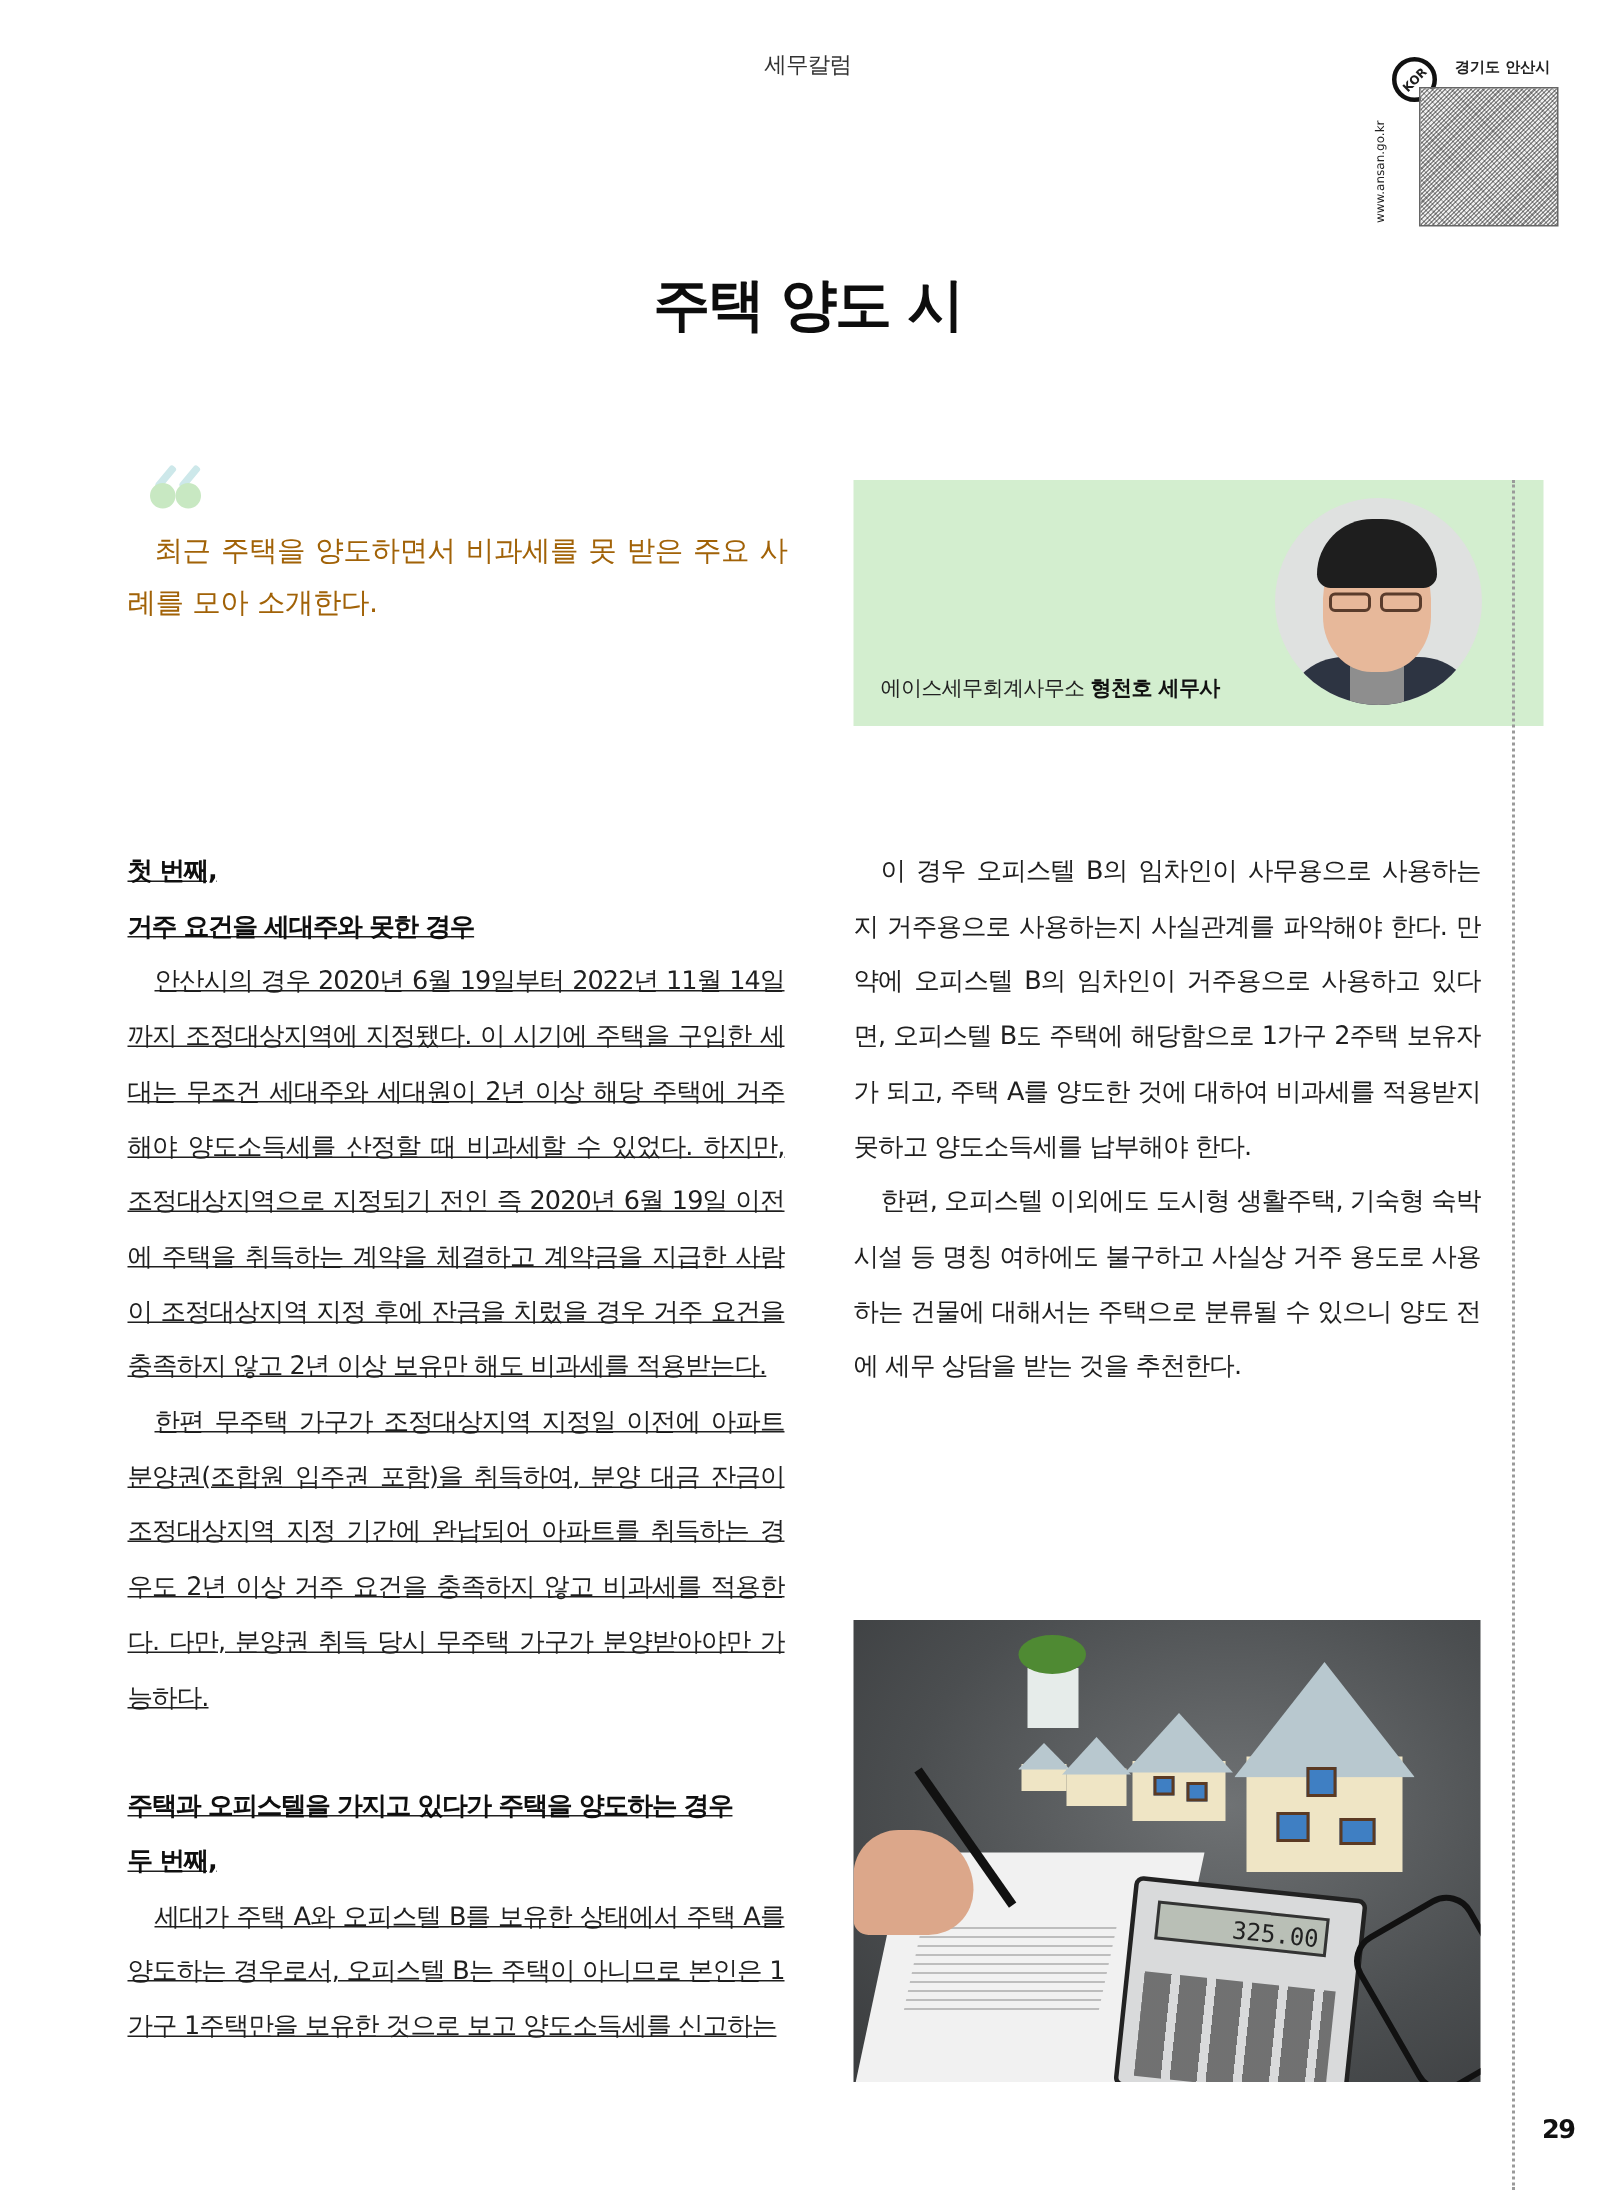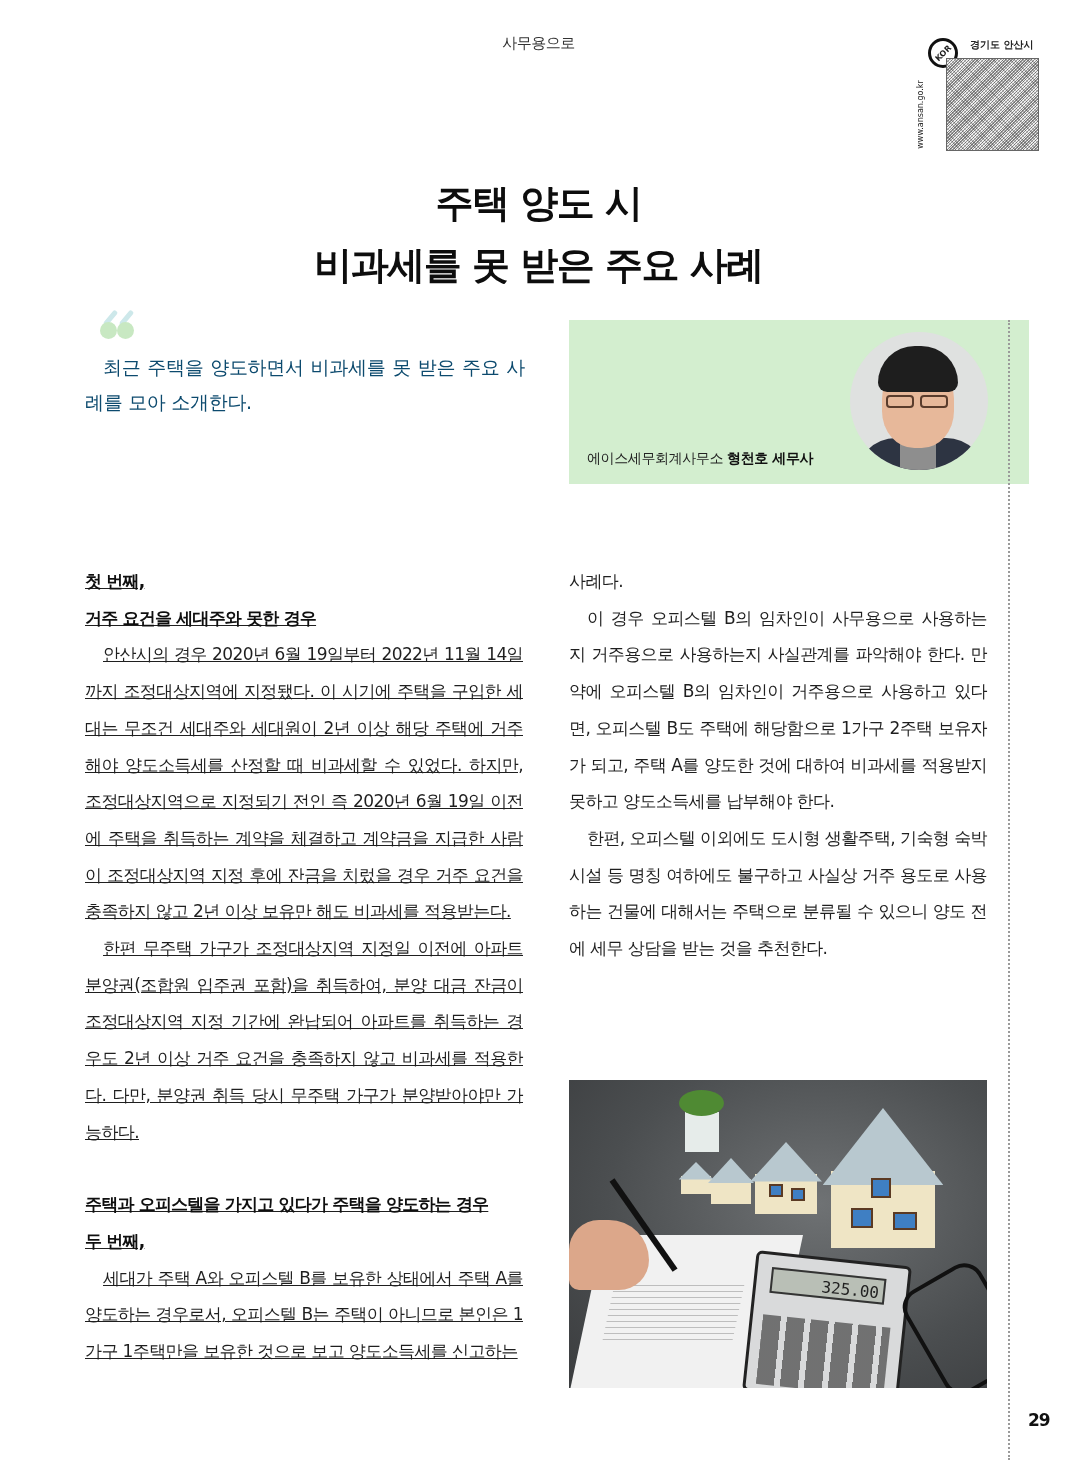--- a/index.html
+++ b/index.html
@@ -23,21 +23,21 @@
              background-blend-mode: multiply; }
 
   .title { position: absolute; top: 172px; left: 0; width: 1077px; text-align: center;
            font-weight: bold; font-size: 38px; line-height: 62px; letter-spacing: -1.5px; color: #0d0d0d; }
 
   .quote-mark { position: absolute; left: 100px; top: 305px; width: 40px; height: 36px; }
   .quote-mark span { position: absolute; width: 17px; height: 17px; border-radius: 50%; background: #c8e8c2; top: 17px; }
   .quote-mark i { position: absolute; width: 5px; height: 18px; background: #cde8ea; top: 4px; transform: rotate(40deg); border-radius: 2px; }
 
   .intro { position: absolute; left: 85px; top: 350px; width: 440px; font-size: 19px; line-height: 35px;
-           color: #0c4a6e; letter-spacing: -0.3px; text-align: justify; text-align-last: left; }
+           color: #a16207; letter-spacing: -0.3px; text-align: justify; text-align-last: left; }
   .intro .indent { display: inline-block; width: 18px; }
 
   .author-box { position: absolute; left: 569px; top: 320px; width: 460px; height: 164px; background: #d3eecf; }
   .author-text { position: absolute; left: 18px; top: 130px; font-size: 14px; color: #222; letter-spacing: -0.4px; }
   .author-text b { font-weight: bold; color: #111; }
   .avatar { position: absolute; left: 281px; top: 12px; width: 138px; height: 138px; border-radius: 50%;
             background: #dfe1e0; overflow: hidden; }
   .avatar .hair { position: absolute; left: 28px; top: 14px; width: 80px; height: 46px; background: #1e1e1e; border-radius: 40px 40px 10px 10px; }
   .avatar .face { position: absolute; left: 32px; top: 34px; width: 72px; height: 82px; background: #e7b89a; border-radius: 40% 40% 45% 45%; }
   .avatar .glasses { position: absolute; left: 34px; top: 63px; width: 68px; height: 14px; }
@@ -74,32 +74,31 @@
   .plant .leaf { position: absolute; top: 0; left: 0; width: 45px; height: 26px; background: #4f8a33; border-radius: 50%; }
   .hand { position: absolute; left: 0; top: 140px; width: 80px; height: 70px; background: #dca78a; border-radius: 30px 40px 30px 10px; }
   .pen { position: absolute; left: 40px; top: 100px; width: 6px; height: 110px; background: #111; transform: rotate(-35deg); transform-origin: top; }
   .glasses-ph { position: absolute; left: 350px; top: 190px; width: 80px; height: 110px; border: 4px solid #111; border-radius: 20px; transform: rotate(-30deg); }
 
   .page-number { position: absolute; left: 1028px; top: 1410px; font-size: 17px; font-weight: bold; color: #111; letter-spacing: -1px; }
 </style>
 </head>
 <body>
 
-<div class="section-label">사무용으로</div>
+<div class="section-label">세무칼럼</div>
 
 <div class="qr-block">
   <div class="kor-badge">KOR</div>
   <div class="qr-city">경기도 안산시</div>
   <div class="qr-url">www.ansan.go.kr</div>
   <div class="qr-code"></div>
 </div>
 
 <div class="title">
   <div>주택 양도 시</div>
-  <div>비과세를 못 받은 주요 사례</div>
 </div>
 
 <div class="quote-mark">
   <i style="left:8px"></i>
     <i style="left:24px"></i>
   <span style="left:0"></span>
     <span style="left:17px"></span>
 </div>
 <div class="intro"><span class="indent"></span><span>최근 주택을 양도하면서 비과세를 못 받은 주요 사례를 모아 소개한다.</span></div>
 
@@ -131,21 +130,20 @@
   <p><span class="ind"></span><span>한편 무주택 가구가 조정대상지역 지정일 이전에 아파트 분양권(조합원 입주권 포함)을 취득하여, 분양 대금 잔금이 조정대상지역 지정 기간에 완납되어 아파트를 취득하는 경우도 2년 이상 거주 요건을 충족하지 않고 비과세를 적용한다. 다만, 분양권 취득 당시 무주택 가구가 분양받아야만 가능하다.</span></p>
   <div class="gap"></div>
   <h3>
     <div>주택과 오피스텔을 가지고 있다가 주택을 양도하는 경우</div>
     <div>두 번째,</div>
   </h3>
   <p><span class="ind"></span><span>세대가 주택 A와 오피스텔 B를 보유한 상태에서 주택 A를 양도하는 경우로서, 오피스텔 B는 주택이 아니므로 본인은 1가구 1주택만을 보유한 것으로 보고 양도소득세를 신고하는</span></p>
 </div>
 
 <div class="col col-right">
-  <p>사례다.</p>
   <p><span class="ind"></span><span>이 경우 오피스텔 B의 임차인이 사무용으로 사용하는지 거주용으로 사용하는지 사실관계를 파악해야 한다. 만약에 오피스텔 B의 임차인이 거주용으로 사용하고 있다면, 오피스텔 B도 주택에 해당함으로 1가구 2주택 보유자가 되고, 주택 A를 양도한 것에 대하여 비과세를 적용받지 못하고 양도소득세를 납부해야 한다.</span></p>
   <p><span class="ind"></span><span>한편, 오피스텔 이외에도 도시형 생활주택, 기숙형 숙박시설 등 명칭 여하에도 불구하고 사실상 거주 용도로 사용하는 건물에 대해서는 주택으로 분류될 수 있으니 양도 전에 세무 상담을 받는 것을 추천한다.</span></p>
 </div>
 
 <div class="photo">
   <div class="plant">
       <div class="pot"></div>
       <div class="leaf"></div>
     </div>
   <div class="house" style="left:112px;top:82px;width:30px;height:32px;">

